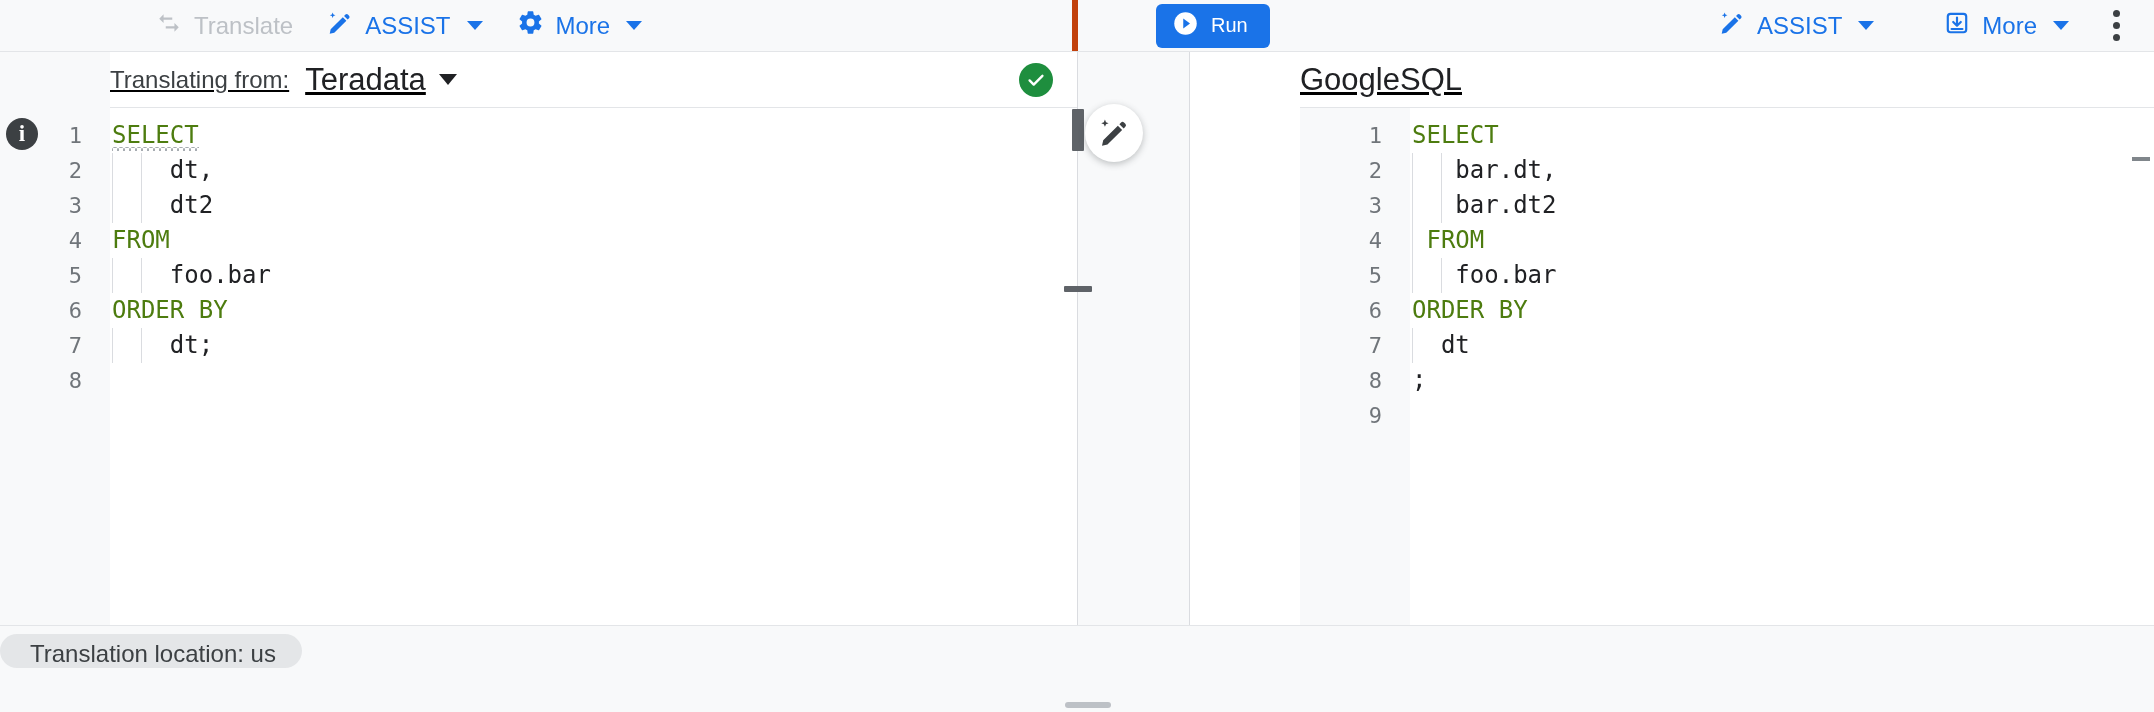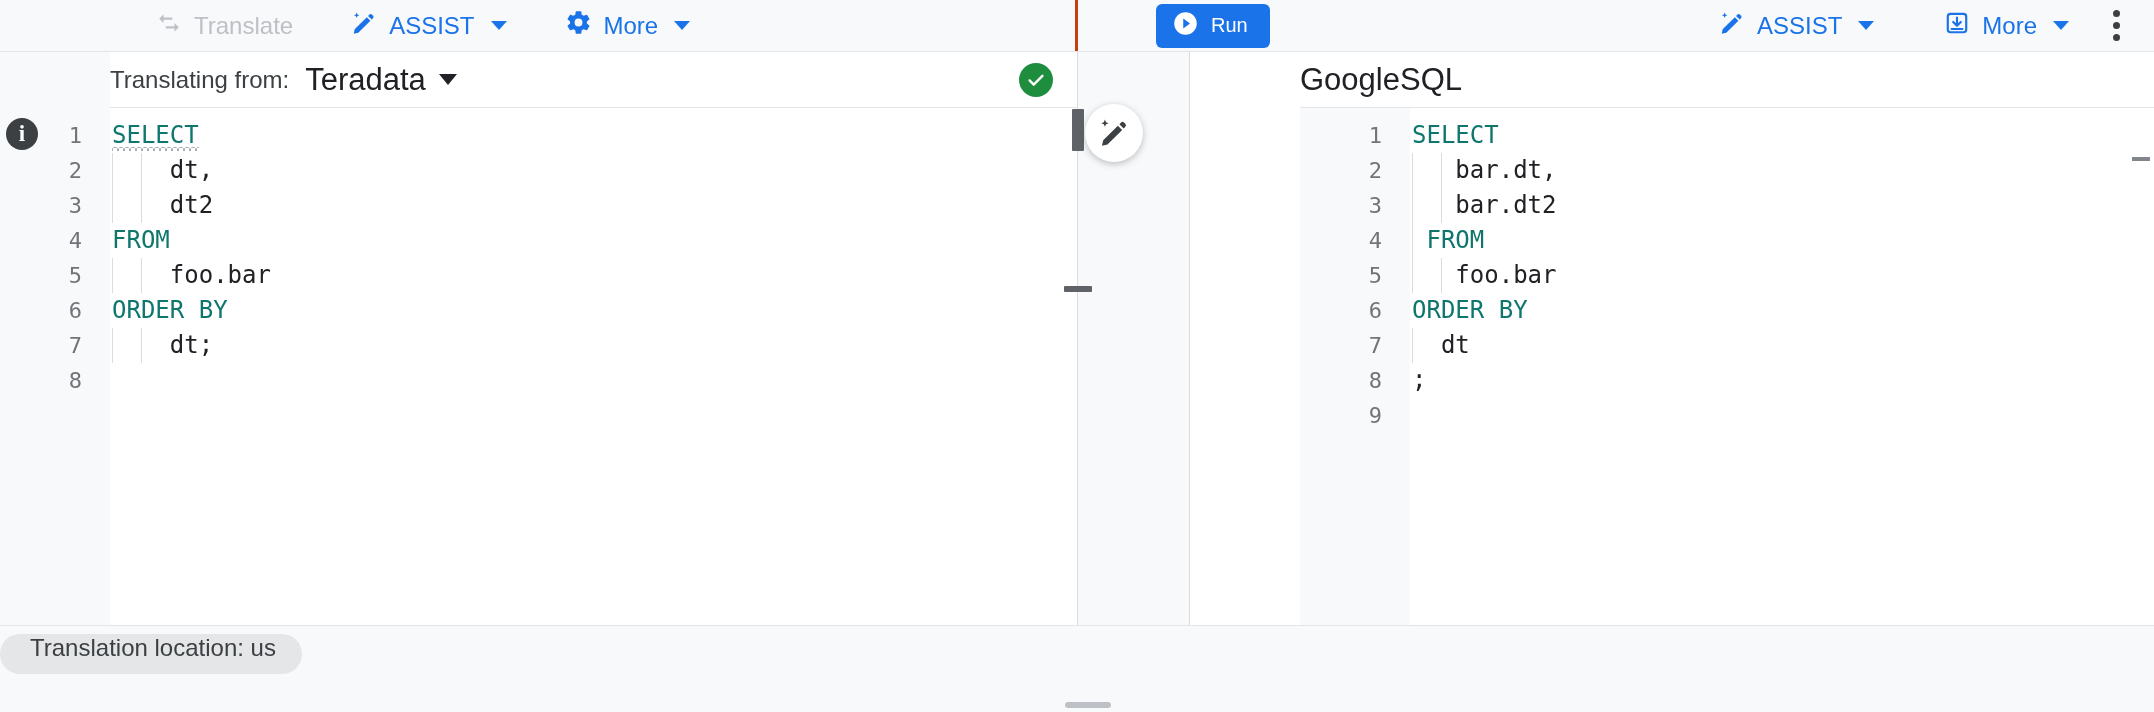--- a/index.html
+++ b/index.html
@@ -14,23 +14,23 @@
   
   .toolbar {
     position: absolute; left:0; top:0; width:2154px; height:52px;
     background: #f8f9fa;
     border-bottom: 1px solid #e3e5e8;
     display:flex; align-items:center;
   }
   .tb-left {
     width: 1078px; height:100%;
     display:flex; align-items:center;
-    border-right: 3px solid #c2410c;
+    border-right: 6px solid #c2410c;
     padding-left: 150px;
-    gap: 46px;
+    gap: 22px;
   }
   .tb-right {
     flex:1; height:100%;
     display:flex; align-items:center;
     padding-left: 78px; padding-right: 26px;
     gap: 0;
   }
   .tb-btn {
     display:flex; align-items:center; gap:12px;
     font-size: 24px; color:#1a73e8; font-weight:400;
@@ -48,21 +48,21 @@
     background:#1a73e8; color:#fff; border:none; border-radius:6px;
     height:44px; padding: 0 22px 0 16px;
     display:flex; align-items:center; gap:12px;
     font-size:20px; cursor:pointer; font-family:"Liberation Sans", sans-serif;
   }
   .spacer { flex:1; }
   .kebab { display:flex; flex-direction:column; gap:5px; align-items:center; padding:8px; cursor:pointer; margin-left:30px;}
   .kebab i { width:7px;height:7px;border-radius:50%;background:#3c4043;display:block; }
 
   
-  .panes { position:absolute; left:0; top:52px; width:2154px; height:573px; display:flex; }
+  .panes { position:absolute; left:0; top:52px; width:2154px; height:573px; display:flex;text-decoration:underline; }
   .pane { position:relative; height:100%; background:#fff; }
   .pane-left  { width:1078px; border-right:1px solid #dadce0; }
   .gutter-col { width:110px; background:#f8f9fa; position:absolute; left:0; top:0; bottom:0; }
   .pane-right { flex:1; }
 
   .pane-header {
     height:56px; display:flex; align-items:center;
     border-bottom:1px solid #e3e5e8; background:#fff;
     position:relative; padding-left:110px;
   }
@@ -89,21 +89,21 @@
     width:110px; text-align:right; padding-right:28px;
     font-family:"DejaVu Sans Mono", monospace;
     font-size:22px; color:#70757a; line-height:35px;
     flex-shrink:0; user-select:none;
   }
   .code {
     font-family:"DejaVu Sans Mono", monospace;
     font-size:24px; line-height:35px; color:#202124;
     white-space:pre; position:relative; padding-left:2px;
   }
-  .kw { color:#0f766e;margin-top:28px; }
+  .kw { color:#4d7c0f;margin-top:28px; }
   .squiggle {
     position:absolute; left:2px; bottom:2px; height:6px;
     background-image: radial-gradient(circle at 3px 5px, transparent 2.2px, #9aa0a6 2.6px, transparent 3.4px);
     background-size: 6px 6px; background-repeat: repeat-x;
   }
   .indent-guides { position:absolute; left:0; top:0; bottom:0; pointer-events:none; }
   .guide { position:absolute; width:1px; background:#dadce0; }
 
   
   .splitter { position:absolute; top:52px; bottom:87px; left:1078px; width:112px; background:#f8f9fa;
@@ -116,23 +116,23 @@
     display:flex; align-items:center; justify-content:center; cursor:pointer;
   }
   .fab svg { width:32px; height:32px; }
 
   
   .bottom {
     position:absolute; left:0; top:625px; width:2154px; height:87px;
     background:#f8f9fa; border-top:1px solid #e3e5e8;
   }
   .chip {
-    position:absolute; left:0px; top:8px; height:40px;
+    position:absolute; left:0px; top:8px; height:34px;
     background:#e4e6e8; border-radius:25px;
-    display:flex; align-items:flex-start; padding:0 26px 0 30px;
+    display:flex; align-items:flex-end; padding:0 26px 0 30px;
     font-size:24px; color:#3c4043;
   }
   .bottom-grip { position:absolute; left:1065px; top:76px; width:46px; height:6px; background:#bdc1c6; border-radius:3px;}
   .info-icon {
     position:absolute; left:6px; top:10px; width:32px; height:32px; border-radius:50%;
     background:#3c4043; color:#fff; display:flex; align-items:center; justify-content:center;
     font-family:"Liberation Serif", serif; font-weight:bold; font-size:23px;
   }
 </style>
 </head>

